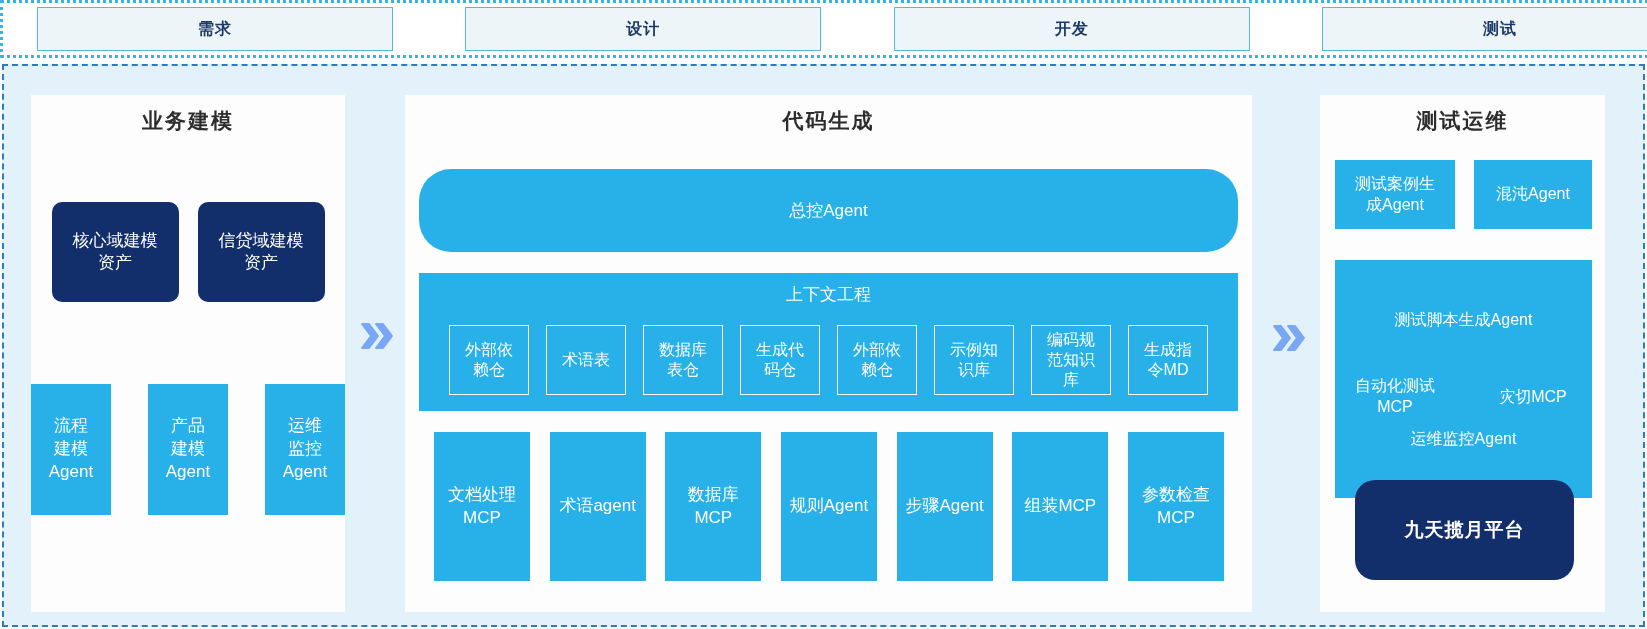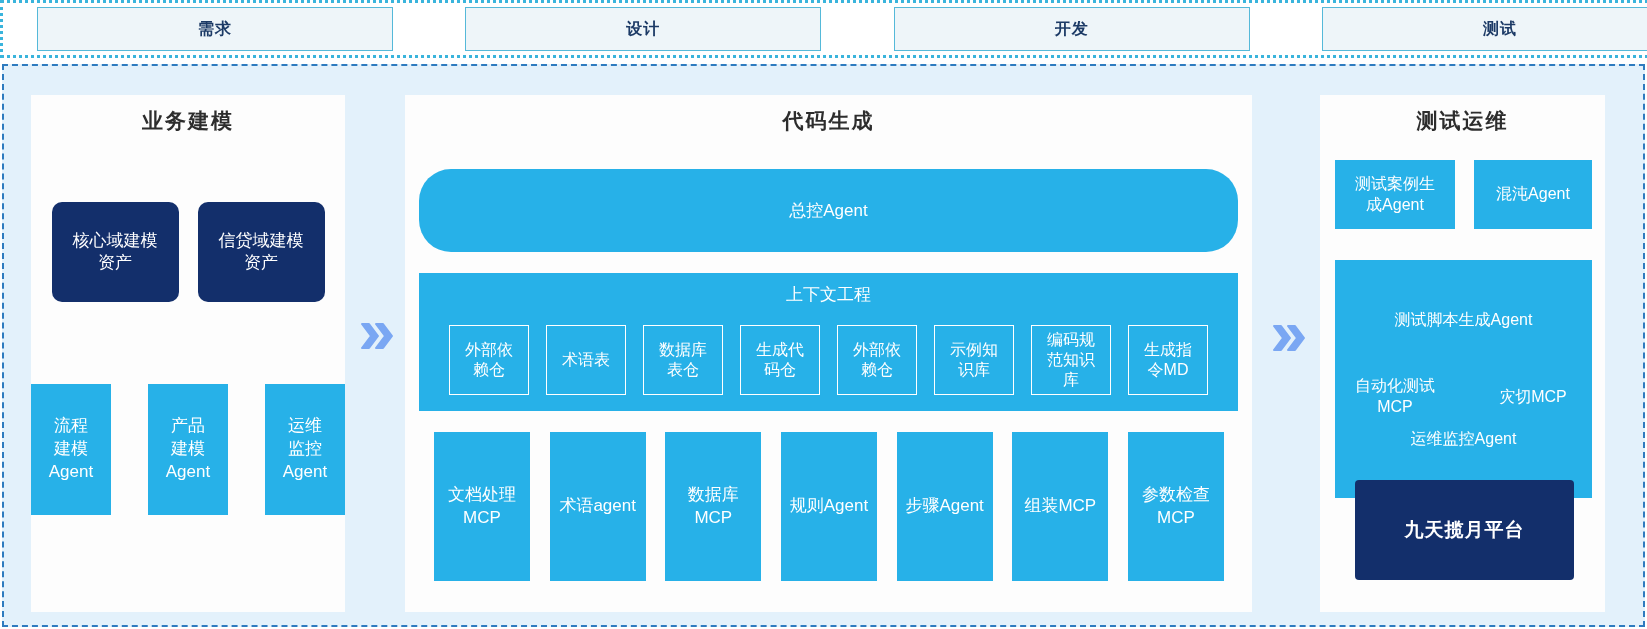--- a/index.html
+++ b/index.html
@@ -65,21 +65,21 @@
     justify-content:space-between;padding:0 13px 0 15px;box-sizing:border-box;}
   .rp-row-1{top:65px;height:69px;}
   .rp-row-2{top:165px;height:88px;flex-direction:column;}
   .rp-row-3{top:269px;height:66px;border-radius:27px;}
   .rp-box{background:#27b1e8;display:flex;align-items:center;justify-content:center;
     text-align:center;color:#ffffff;font-size:16px;line-height:1.3;
     padding:0 16px;box-sizing:border-box;overflow-wrap:break-word;}
   .rp-col-a{flex:0 0 120px;}
   .rp-col-b{flex:0 0 118px;}
   .platform-box{position:absolute;left:35px;top:385px;width:219px;height:100px;
-    background:#132f6b;border-radius:4px;display:flex;align-items:center;
+    background:#132f6b;border-radius:20px;display:flex;align-items:center;
     justify-content:center;color:#ffffff;font-size:19px;font-weight:600;letter-spacing:1px;}
 
   
   .chevron{position:absolute;width:34px;height:28px;}
   .chevron-1{left:356px;top:256px;}
   .chevron-2{left:1268px;top:258px;}
   .chevron svg{display:block;width:100%;height:100%;}
   .chevron path{fill:#7aa7f3;stroke:#7aa7f3;stroke-width:2;stroke-linejoin:round;}
 </style>
 </head>

